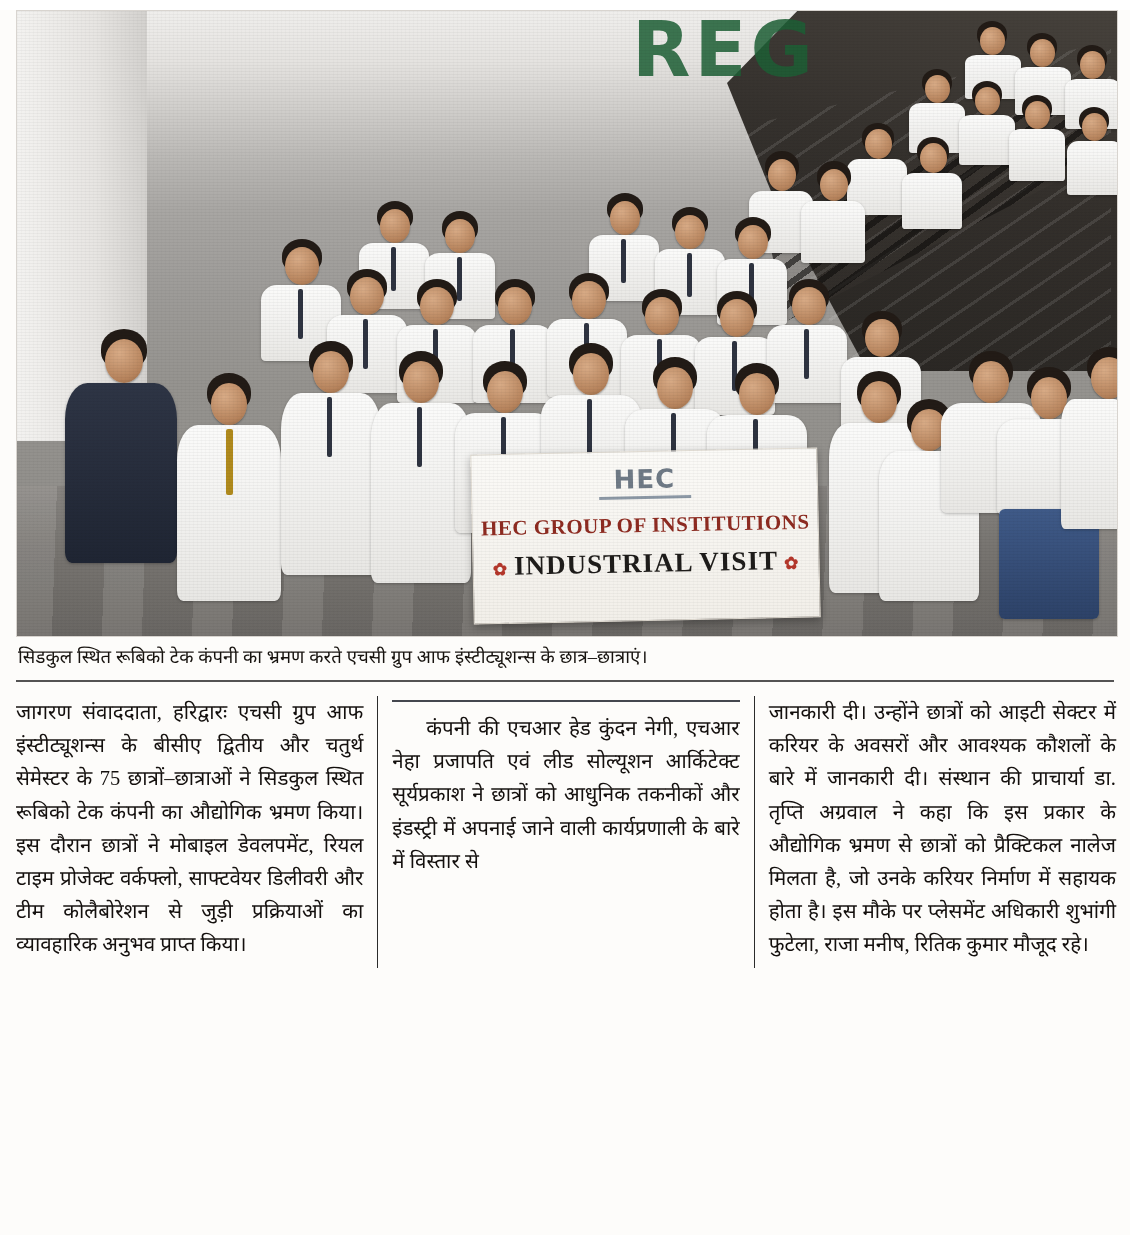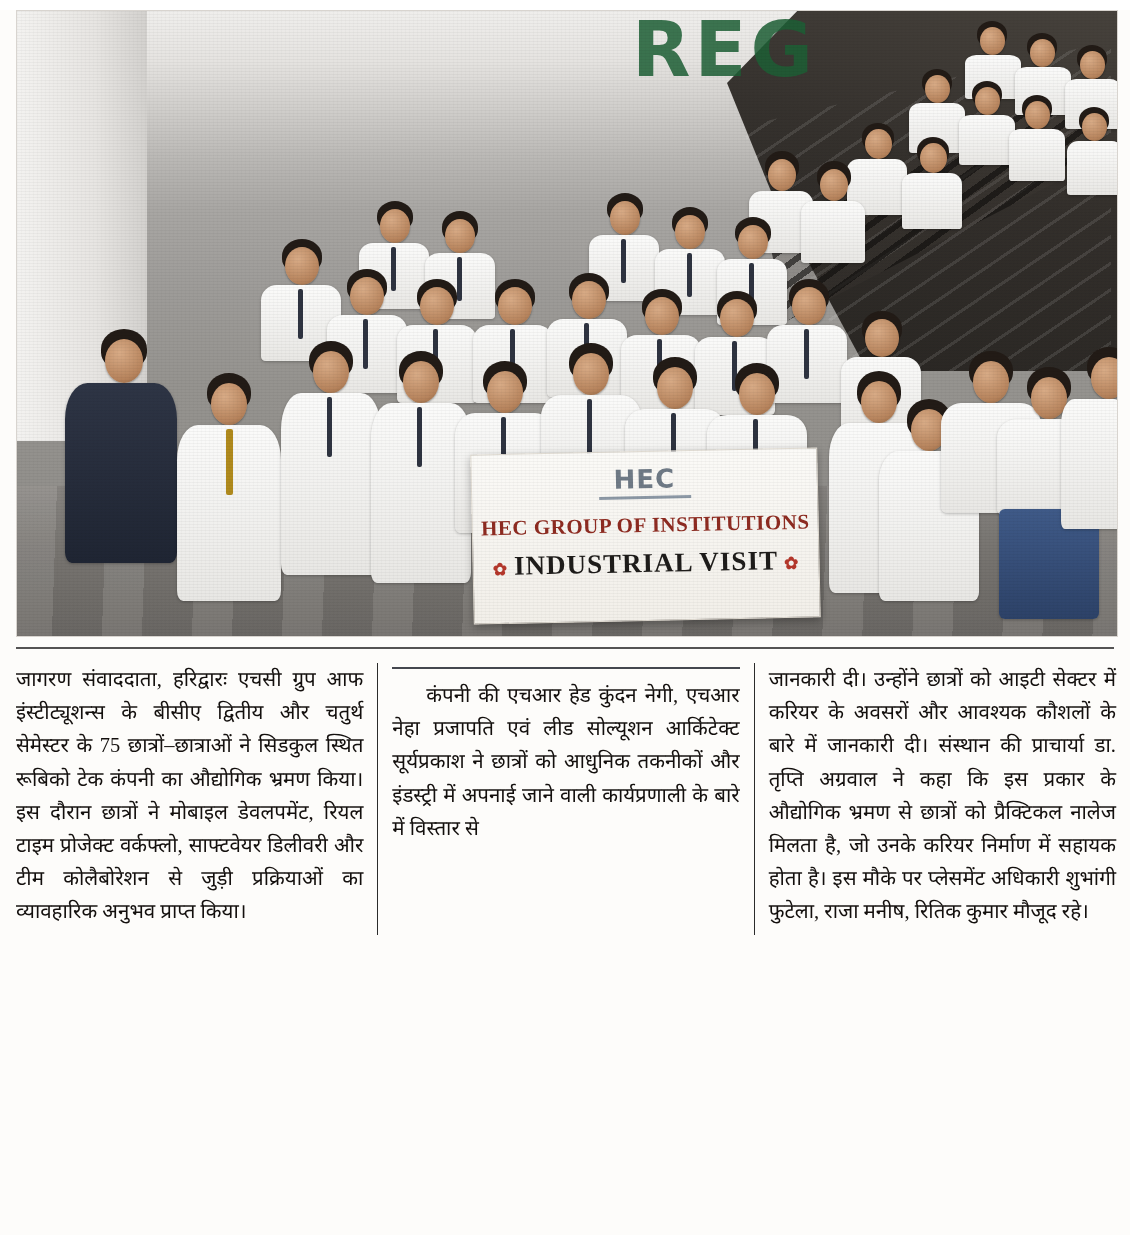--- a/index.html
+++ b/index.html
@@ -435,20 +435,21 @@
       </div>
       <div class="banner-l1">HEC GROUP OF INSTITUTIONS</div>
       <div class="banner-l2">
         <span class="banner-orn">✿</span><span>INDUSTRIAL VISIT</span><span class="banner-orn">✿</span>
       </div>
     </div>
 
     <div class="photo-grain"></div>
   </div>
 
+  <div class="caption">सिडकुल स्थित रूबिको टेक कंपनी का भ्रमण करते एचसी ग्रुप आफ इंस्टीट्यूशन्स के छात्र–छात्राएं।</div>
 
   <div class="rule"></div>
 
   <div class="cols">
     <div class="col divider-r">
       <p>जागरण संवाददाता, हरिद्वारः एचसी ग्रुप आफ इंस्टीट्यूशन्स के बीसीए द्वितीय और चतुर्थ सेमेस्टर के 75 छात्रों–छात्राओं ने सिडकुल स्थित रूबिको टेक कंपनी का औद्योगिक भ्रमण किया। इस दौरान छात्रों ने मोबाइल डेवलपमेंट, रियल टाइम प्रोजेक्ट वर्कफ्लो, साफ्टवेयर डिलीवरी और टीम कोलैबोरेशन से जुड़ी प्रक्रियाओं का व्यावहारिक अनुभव प्राप्त किया।</p>
     </div>
     <div class="col divider-r">
       <div class="subhead-rule"></div>
       <p class="indent">कंपनी की एचआर हेड कुंदन नेगी, एचआर नेहा प्रजापति एवं लीड सोल्यूशन आर्किटेक्ट सूर्यप्रकाश ने छात्रों को आधुनिक तकनीकों और इंडस्ट्री में अपनाई जाने वाली कार्यप्रणाली के बारे में विस्तार से</p>

